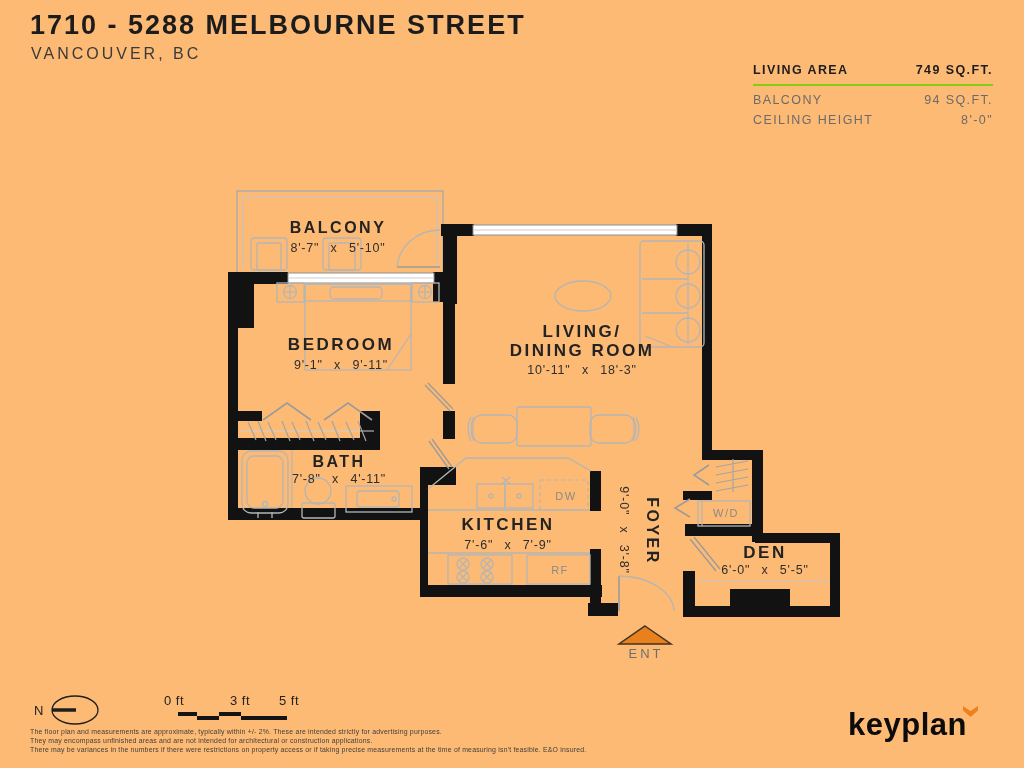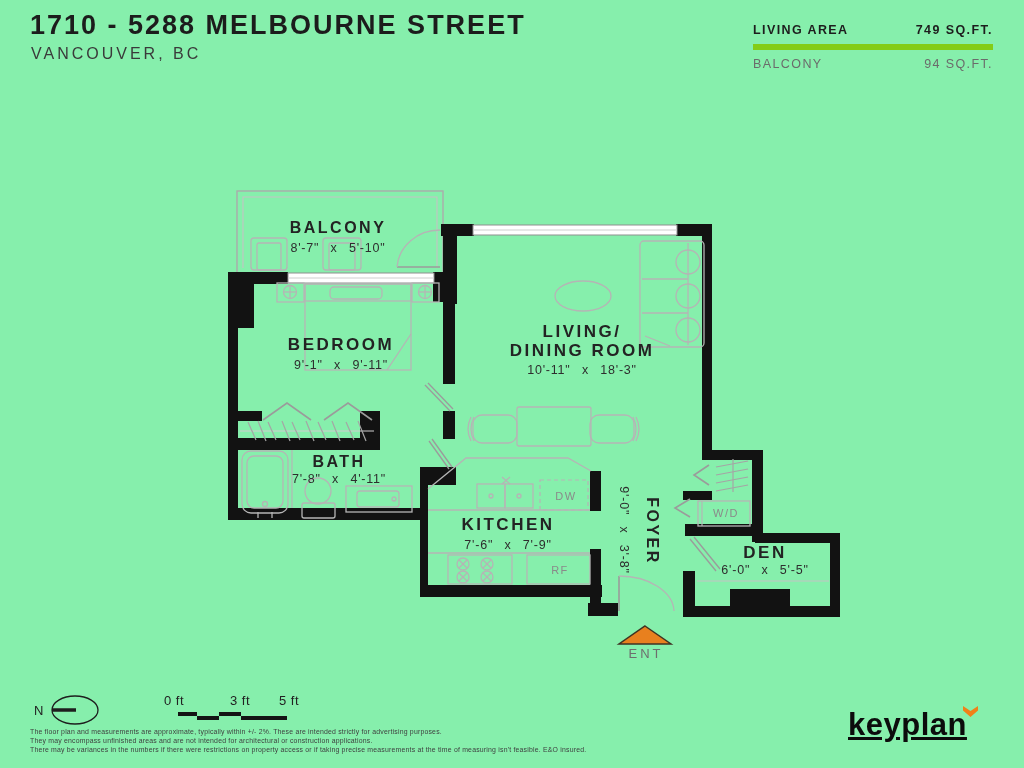--- a/index.html
+++ b/index.html
@@ -1,64 +1,68 @@
 <!DOCTYPE html>
 <html><head>
 <meta charset="utf-8">
 <style>
   html,body{margin:0;padding:0;background:#fff;}
-  .page{position:relative;width:1024px;height:768px;background:#86efac;overflow:hidden;
+  .page{position:relative;width:1024px;height:768px;background:#fdba74;overflow:hidden;
         font-family:"Liberation Sans", sans-serif;}
   
   .title{position:absolute;left:30px;top:10px;font-size:27px;font-weight:700;
          letter-spacing:2px;color:#1c1c1c;white-space:nowrap;}
   .subtitle{position:absolute;left:31px;top:45px;font-size:16px;font-weight:400;
             letter-spacing:3px;color:#3a3a3a;}
   .stats{position:absolute;left:753px;top:20px;width:240px;font-size:12.5px;
          letter-spacing:1.4px;}
   .stats .row{display:flex;justify-content:space-between;padding:3px 0;color:#6b6b6b;}
-  .stats .row.primary{color:#1d1d1d;font-weight:700;border-bottom:6px solid #84cc16;
-         padding-bottom:7px;margin-bottom:4px;}
+  .stats .row.primary{color:#1d1d1d;font-weight:700;border-bottom:2px solid #84cc16;
+         padding-bottom:7px;margin-bottom:4px;margin-top:40px;}
   
   svg{position:absolute;left:0;top:0;}
   svg text{font-family:"Liberation Sans", sans-serif;text-anchor:middle;}
   .room{font-size:17px;font-weight:600;fill:#232323;letter-spacing:2.5px;}
   .room-sm{font-size:16px;font-weight:600;fill:#232323;letter-spacing:2.5px;}
   .dims{font-size:12.5px;fill:#2e2e2e;letter-spacing:0.8px;word-spacing:7px;}
   .tiny{font-size:11px;fill:#8a8a8a;letter-spacing:1.5px;}
   .ent-t{font-size:13px;fill:#6e6e6e;letter-spacing:3px;}
   .scale-t{font-size:13px;fill:#222;letter-spacing:0.5px;}
   .wall{fill:#121212;}
   .furn{stroke:#b5b5b5;stroke-width:1.3;fill:none;}
   .doorline{stroke:#9b9b9b;stroke-width:1.6;fill:none;}
   .winline{stroke:#8f8f8f;stroke-width:1;fill:#fff;}
   
   .disclaimer{position:absolute;left:30px;top:727px;width:660px;font-size:6.9px;
               line-height:1.32;color:#3e3e3e;letter-spacing:0.2px;}
   .brand{position:absolute;left:848px;top:707px;font-size:31px;font-weight:700;
-         color:#0c0c0c;letter-spacing:0.5px;text-decoration:underline;}
+         color:#0c0c0c;letter-spacing:0.5px;}
   .brand-mark{position:absolute;left:963px;top:706px;width:15px;height:11px;
          background:#F08019;clip-path:polygon(0 0,50% 45%,100% 0,100% 42%,50% 100%,0 42%);}
 </style>
 </head>
 <body>
 
 <div class="page">
 
   <div class="title">1710 - 5288 MELBOURNE STREET</div>
   <div class="subtitle">VANCOUVER, BC</div>
 
   <div class="stats">
     <div class="row primary">
       <span>LIVING AREA</span>
       <span>749 SQ.FT.</span>
     </div>
     <div class="row">
       <span>BALCONY</span>
       <span>94 SQ.FT.</span>
+    </div>
+    <div class="row">
+      <span>CEILING HEIGHT</span>
+      <span>8'-0"</span>
     </div>
   </div>
 
   <svg width="1024" height="768" viewBox="0 0 1024 768">
 
     <g>
       <rect x="237" y="191" width="206" height="83" fill="none" stroke="#ababab" stroke-width="1.4"></rect>
       <polyline points="243,268 243,197 437,197 437,268" fill="none" stroke="#c4c4c4" stroke-width="1.1"></polyline>
     </g>
 

